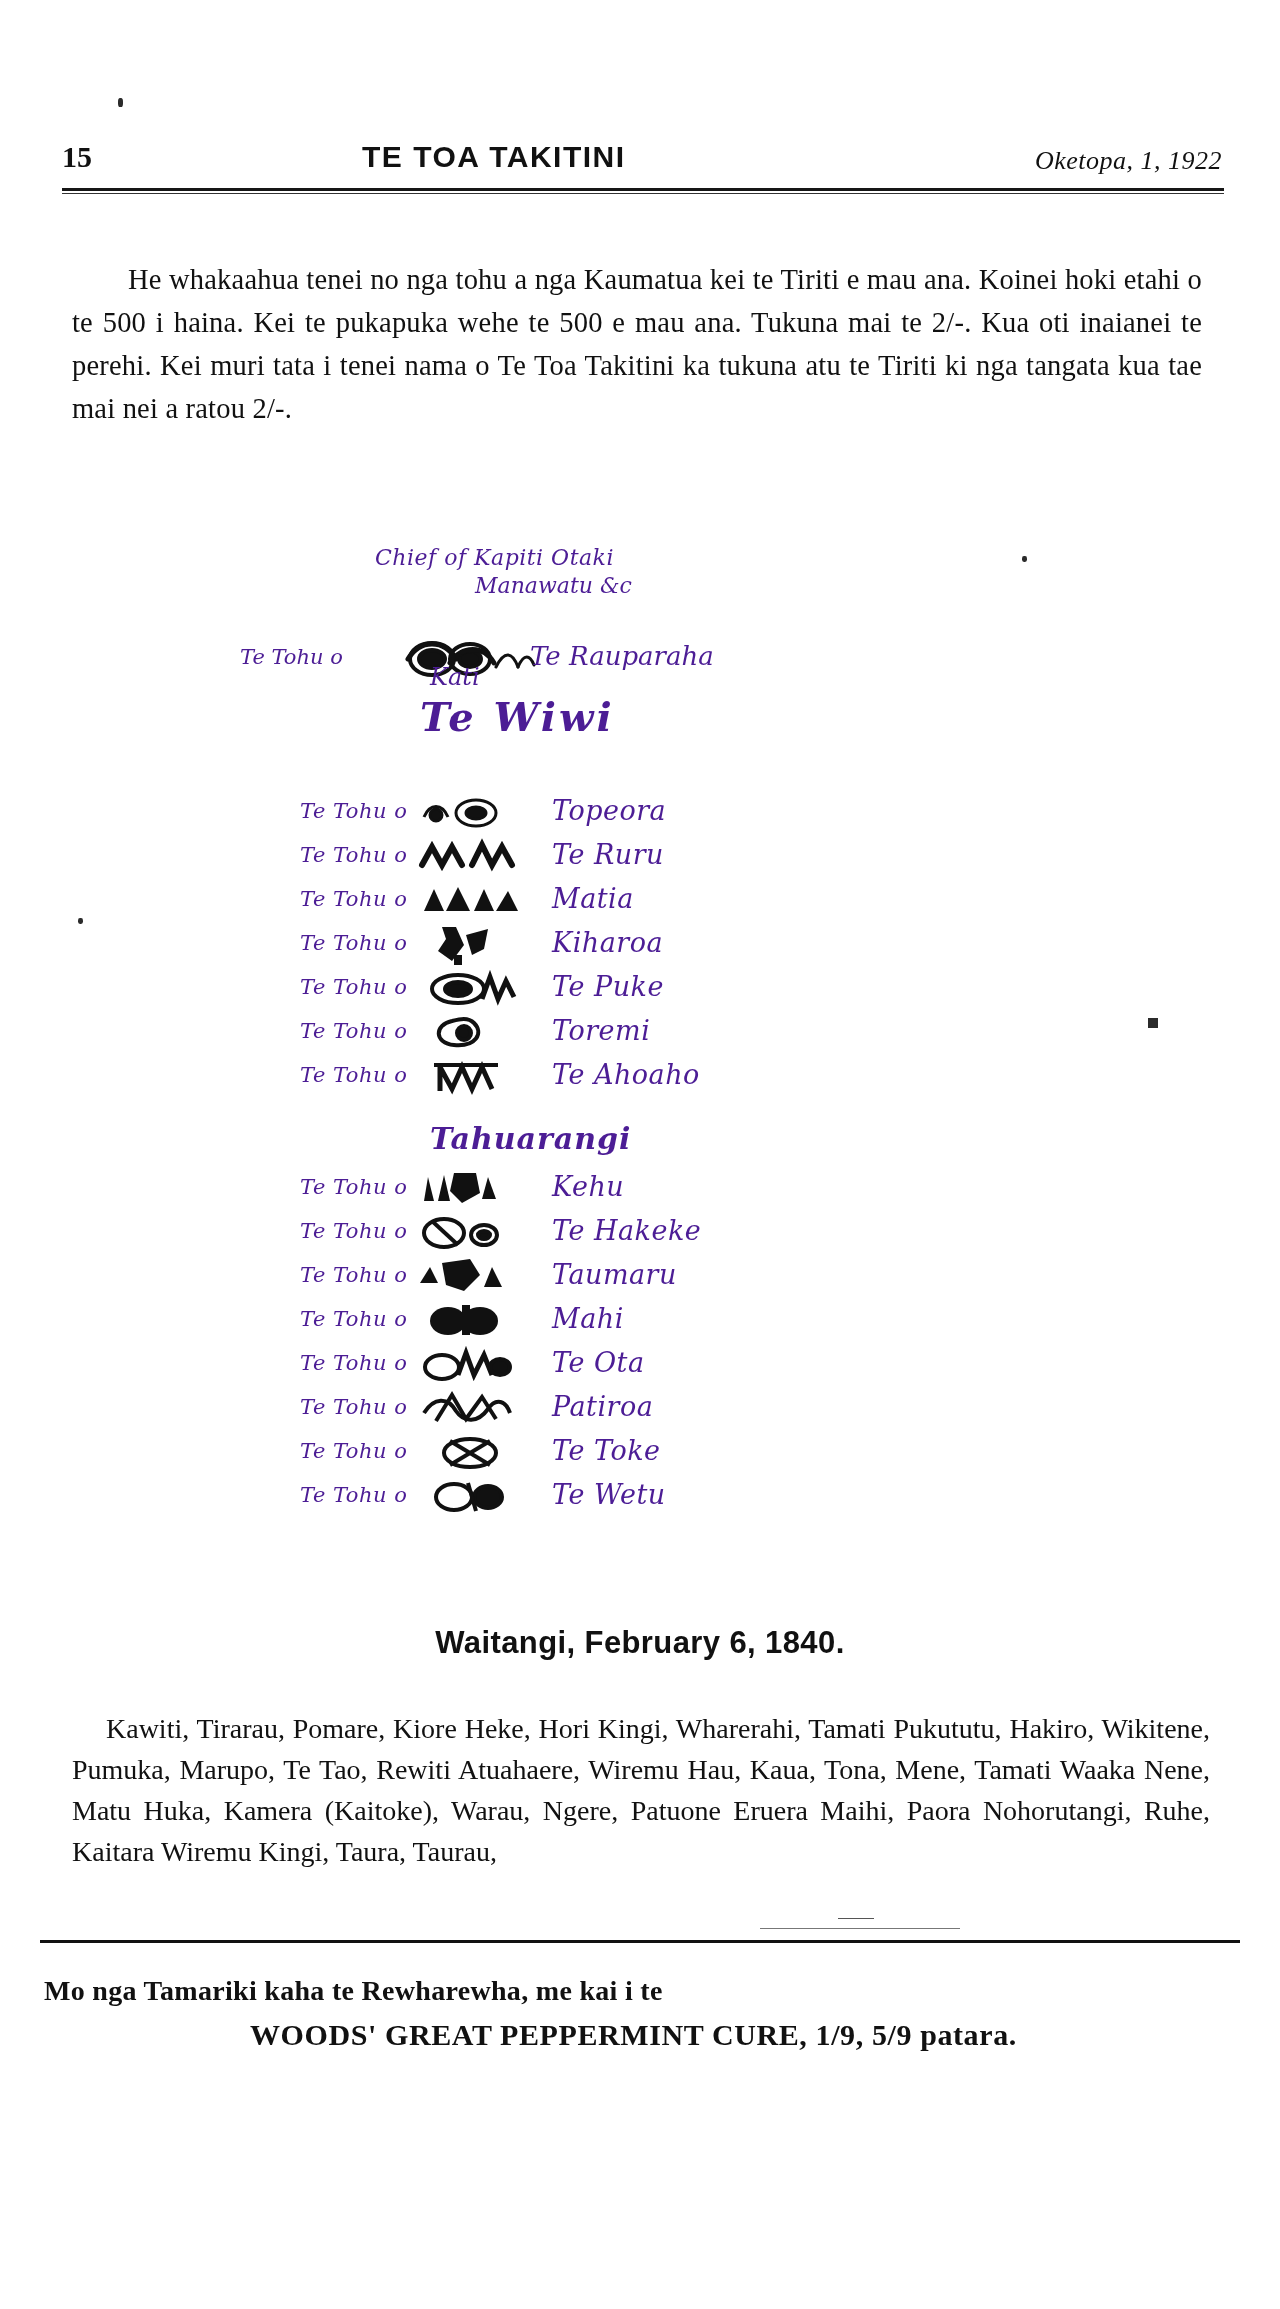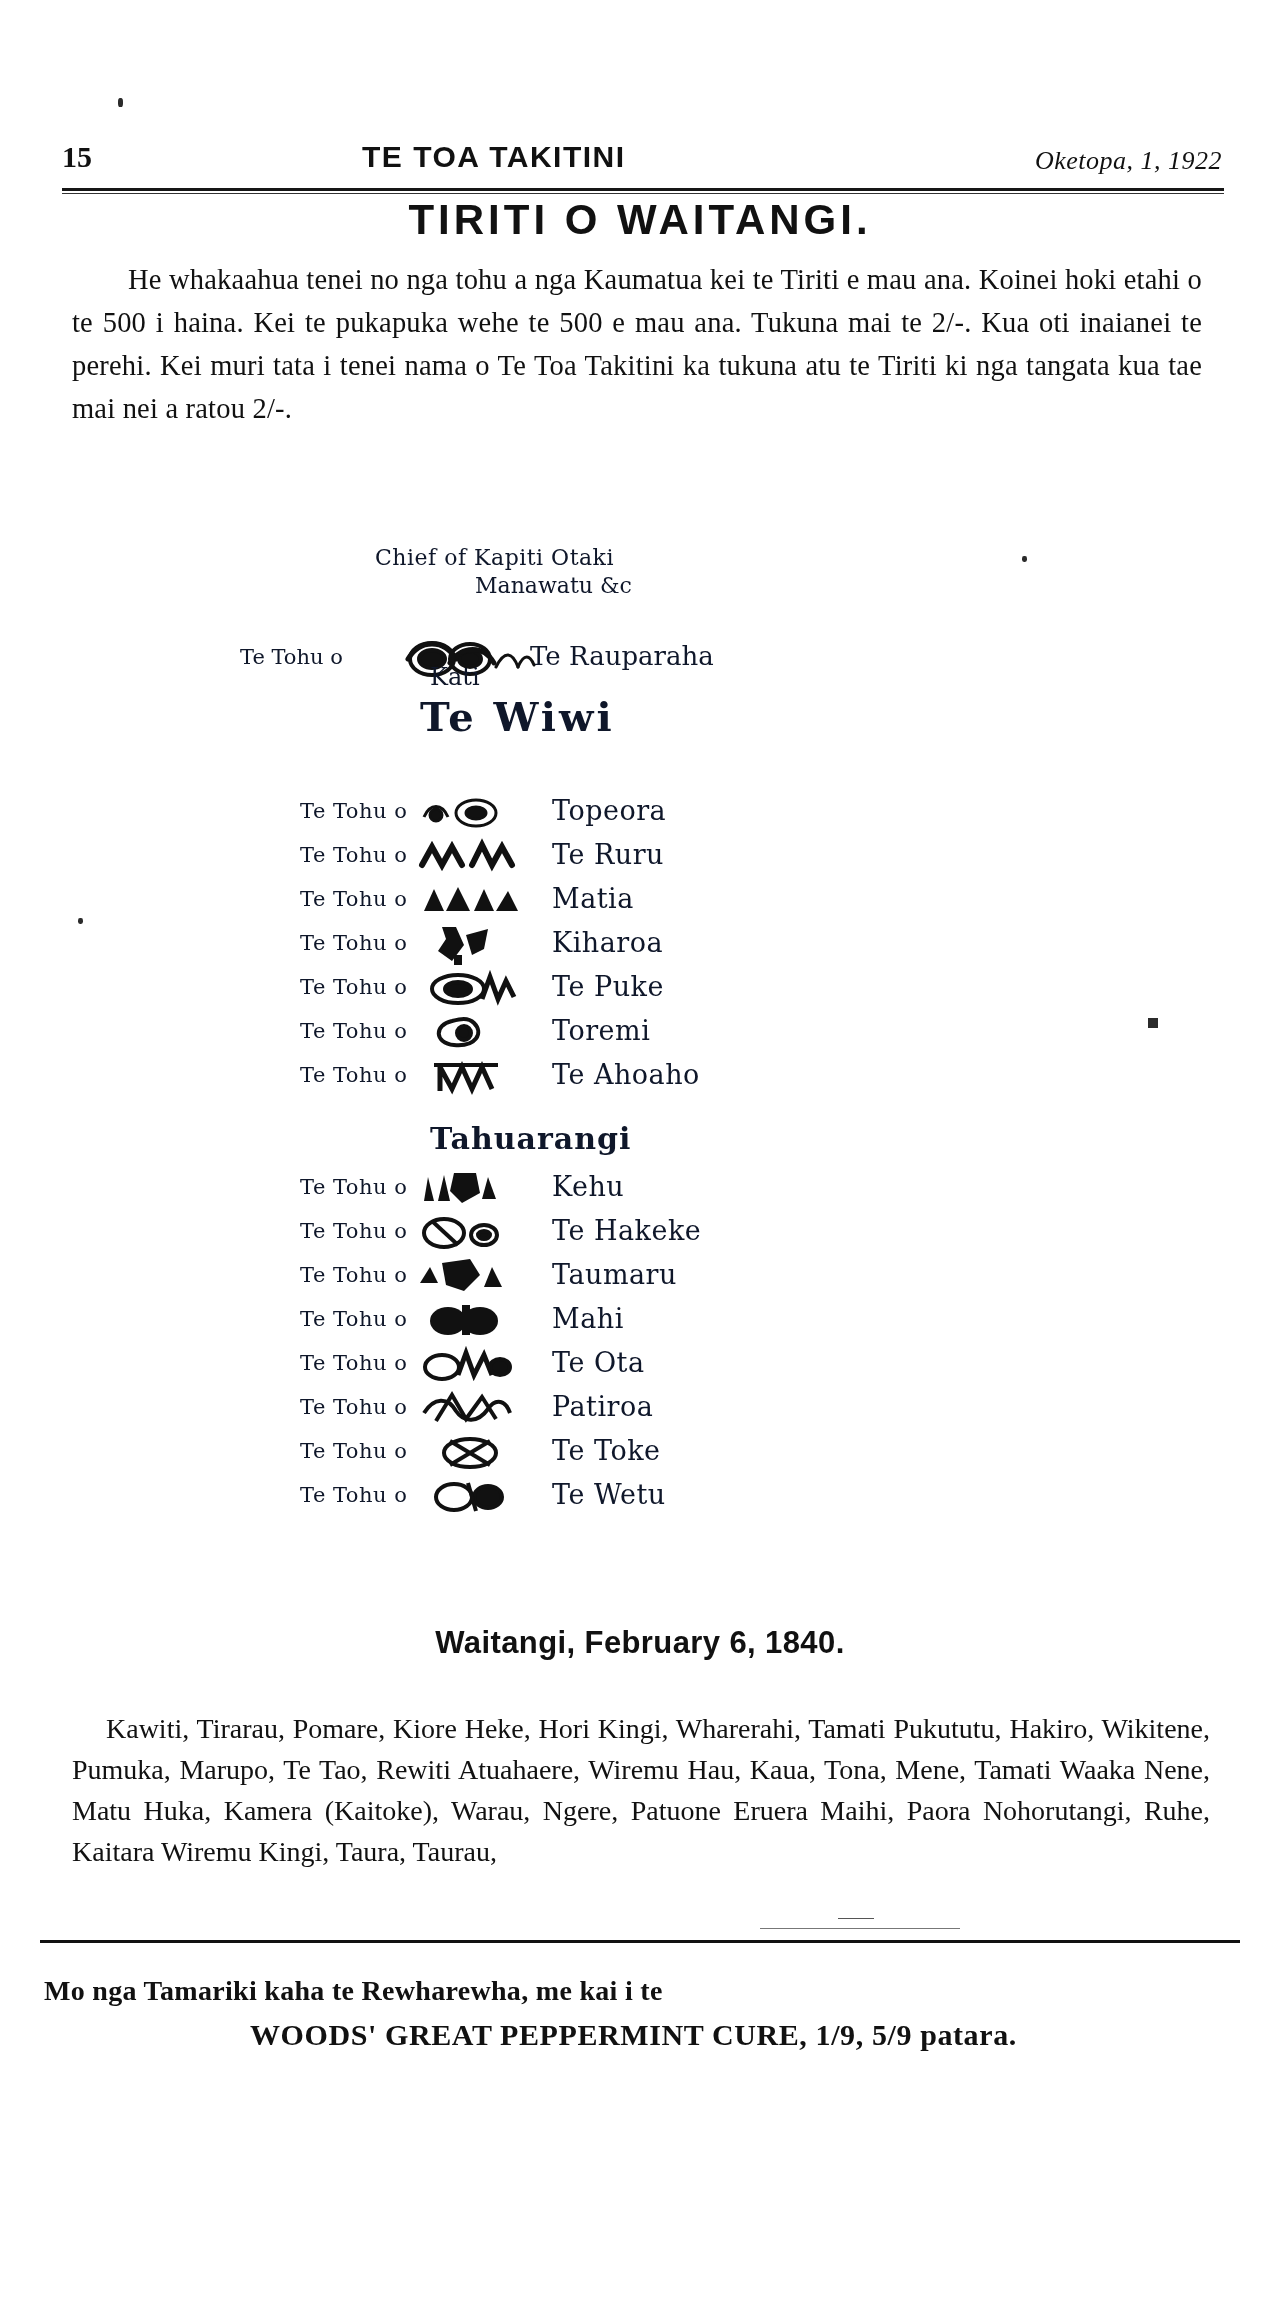--- a/index.html
+++ b/index.html
@@ -109,21 +109,22 @@
   
   .sig-block {
     position: absolute;
     left: 300px;
     top: 545px;
     width: 700px;
     height: 1070px;
   }
   .script {
     font-family: "DejaVu Serif", serif;
-    color: #0f172a;
+    font-style: italic;
+    color: #4c1d95;
   }
   .sig-head-1 {
     position: absolute;
     left: 75px; top: 0px;
     font-size: 22px;
     letter-spacing: 0.5px;
   }
   .sig-head-2 {
     position: absolute;
     left: 175px; top: 28px;
@@ -278,21 +279,20 @@
   <div class="speck" style="left:1148px; top:1018px; width:10px; height:10px; border-radius:0;"></div>
 
   <div class="masthead">
     <div class="folio">15</div>
     <div class="masthead-title">TE TOA TAKITINI</div>
     <div class="masthead-date">Oketopa, 1, 1922</div>
   </div>
   <div class="rule-top"></div>
   <div class="rule-top-thin"></div>
 
-  <div class="headline">TIRITI O WAITANGI.</div>
 
   <div class="intro"><span class="ind"></span><span>He whakaahua tenei no nga tohu a nga Kaumatua kei te Tiriti e mau ana.  Koinei hoki etahi o te 500 i haina.  Kei te pukapuka wehe te 500 e mau ana.  Tukuna mai te 2/-.  Kua oti inaianei te perehi.  Kei muri tata i tenei nama o Te Toa Takitini ka tukuna atu te Tiriti ki nga tangata kua tae mai nei a ratou 2/-.</span></div>
 
   <div class="sig-block">
 
     <div class="script sig-head-1">Chief of Kapiti   Otaki</div>
     <div class="script sig-head-2">Manawatu &amp;c</div>
 
     <div class="script tohu-big">Te Tohu o</div>
     <div class="mark-big">

